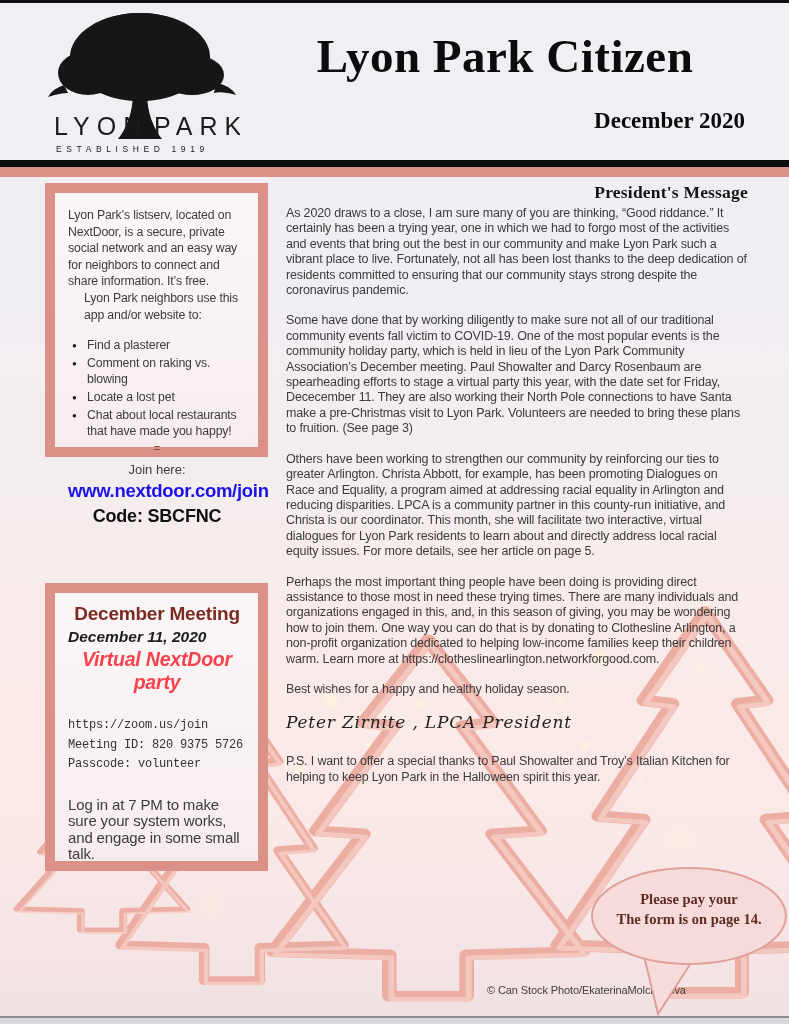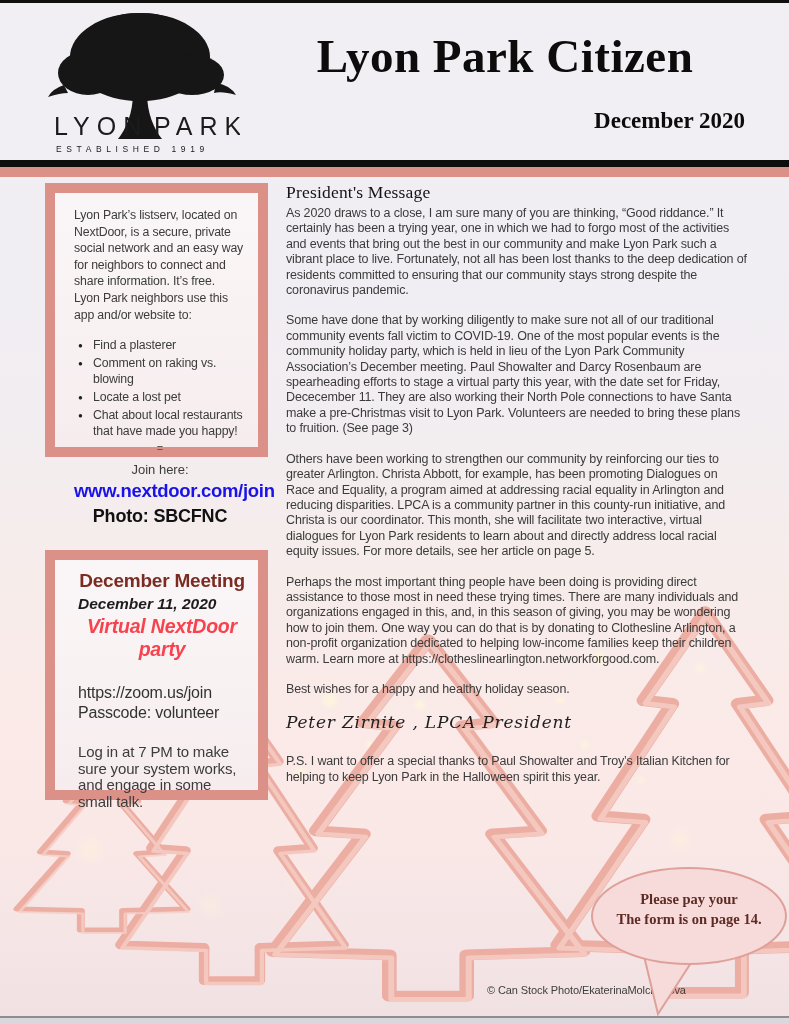--- a/index.html
+++ b/index.html
@@ -27,49 +27,49 @@
     font-family:"Liberation Serif", serif; font-weight:700; font-size:23px; color:#0c0c0c;
   }
   .black-bar { position:absolute; top:160px; left:0; width:789px; height:7px; background:#0d0d0d; z-index:3; }
   .salmon-bar { position:absolute; top:167px; left:0; width:789px; height:10px; background:#dc9188; z-index:3; }
   
   .side-box {
     position:absolute; left:45px; width:223px; z-index:4;
     border:10px solid #dc9188;
     background:linear-gradient(180deg,#faf6f7 0%,#f8f1f2 60%,#f6ecee 100%);
   }
-  .box-nextdoor { top:183px; height:274px; padding:14px 12px 10px 19px; }
-  .box-meeting  { top:550px; height:250px; padding:10px 12px 10px 23px; }
+  .box-nextdoor { top:183px; height:274px; padding:14px 12px 10px 13px; }
+  .box-meeting  { top:583px; height:288px; padding:10px 12px 10px 13px; }
   .box-nextdoor p, .box-nextdoor li {
     font-size:12.3px; line-height:16.6px; color:#3c3c3c; letter-spacing:-0.15px;
   }
   .nd-intro { margin-bottom:0; }
-  .nd-lead  { margin-bottom:10px; }
+  .nd-lead  { margin-bottom:10px;margin-left:16px; }
   .nd-list { list-style:none; margin:14px 0 2px 4px; }
   .nd-list li { position:relative; padding-left:15px; margin-bottom:1px; }
   .nd-list li::before { content:"●"; position:absolute; left:0; top:1px; font-size:8px; color:#222; }
   .nd-equals { text-align:center; font-size:11px; color:#6b5a4a; margin-top:2px; }
   .nd-join-label { text-align:center; font-size:13px; color:#3c3c3c; margin-top:8px; }
   .nd-link {
     display:block; text-align:right; font-size:18.5px; font-weight:700; color:#1a12e8;
     text-decoration:none; letter-spacing:-0.3px; margin-top:3px;
   }
   .nd-code { text-align:center; font-size:18px; font-weight:700; color:#111; margin-top:4px; letter-spacing:-0.2px; }
   .mt-title { text-align:center; font-size:19px; font-weight:700; color:#7b2b22; letter-spacing:-0.2px; }
   .mt-date  { text-align:left; font-size:15.5px; font-weight:700; font-style:italic; color:#1c1c1c; margin-top:3px; }
   .mt-party { text-align:center; font-size:19.5px; font-weight:700; font-style:italic; color:#f8424d; margin-top:2px; letter-spacing:-0.2px; }
   .mt-lines { margin-top:22px; }
-  .mt-lines div { font-size:16px; line-height:19.5px; color:#333; letter-spacing:-0.2px; }
+  .mt-lines div { font-size:12px; line-height:19.5px; color:#333; letter-spacing:-0.2px;font-family:Liberation Mono, monospace; }
   .mt-lines a { color:#333; text-decoration:none; }
   .mt-note { margin-top:22px; font-size:15px; line-height:16.6px; color:#3c3c3c; letter-spacing:-0.15px; }
   
   .article { position:absolute; left:286px; top:182px; width:462px; z-index:4; }
   .article h2 {
-    font-family:"Liberation Serif", serif; font-size:17.5px; font-weight:400; color:#141414;
-    letter-spacing:0.2px; margin-bottom:3px;
+    font-family:"Liberation Serif", serif; font-size:17.5px; font-weight:700; color:#141414;
+    letter-spacing:0.2px; margin-bottom:3px;text-align:right;
   }
   .article p {
     font-size:12.5px; line-height:15.4px; color:#3b3b3b; margin-bottom:15px; letter-spacing:-0.15px;
   }
   .article .closing { margin-bottom:15px; }
   .signature {
     font-family:"DejaVu Serif", serif; font-style:italic; font-size:17px; color:#1f1f1f;
     letter-spacing:0.8px; margin:10px 0 22px 0;
   }
   .postscript { margin-bottom:0; }
@@ -181,29 +181,30 @@
     <p class="nd-lead">Lyon Park neighbors use this app and/or website to:</p>
     <ul class="nd-list">
       <li>Find a plasterer</li>
       <li>Comment on raking vs. blowing</li>
       <li>Locate a lost pet</li>
       <li>Chat about local restaurants that have made you happy!</li>
     </ul>
     <div class="nd-equals">=</div>
     <div class="nd-join-label">Join here:</div>
     <a class="nd-link" href="#">www.nextdoor.com/join</a>
-    <div class="nd-code">Photo: SBCFNC</div>
+    <div class="nd-code">Code: SBCFNC</div>
   </div>
 
   <div class="side-box box-meeting">
     <div class="mt-title">December Meeting</div>
     <div class="mt-date">December 11, 2020</div>
     <div class="mt-party">Virtual NextDoor party</div>
     <div class="mt-lines">
       <div><a href="#">https://zoom.us/join</a></div>
+      <div>Meeting ID: 820 9375 5726</div>
       <div>Passcode: volunteer</div>
     </div>
     <div class="mt-note">Log in at 7 PM to make sure your system works, and engage in some small talk.</div>
   </div>
 
   <div class="article">
     <h2>President's Message</h2>
     <p>As 2020 draws to a close, I am sure many of you are thinking, “Good riddance.” It certainly has been a trying year, one in which we had to forgo most of the activities and events that bring out the best in our community and make Lyon Park such a vibrant place to live. Fortunately, not all has been lost thanks to the deep dedication of residents committed to ensuring that our community stays strong despite the coronavirus pandemic.</p>
     <p>Some have done that by working diligently to make sure not all of our traditional community events fall victim to COVID-19. One of the most popular events is the community holiday party, which is held in lieu of the Lyon Park Community Association’s December meeting. Paul Showalter and Darcy Rosenbaum are spearheading efforts to stage a virtual party this year, with the date set for Friday, Dececember 11. They are also working their North Pole connections to have Santa make a pre-Christmas visit to Lyon Park. Volunteers are needed to bring these plans to fruition. (See page 3)</p>
     <p>Others have been working to strengthen our community by reinforcing our ties to greater Arlington. Christa Abbott, for example, has been promoting Dialogues on Race and Equality, a program aimed at addressing racial equality in Arlington and reducing disparities. LPCA is a community partner in this county-run initiative, and Christa is our coordinator. This month, she will facilitate two interactive, virtual dialogues for Lyon Park residents to learn about and directly address local racial equity issues. For more details, see her article on page 5.</p>

